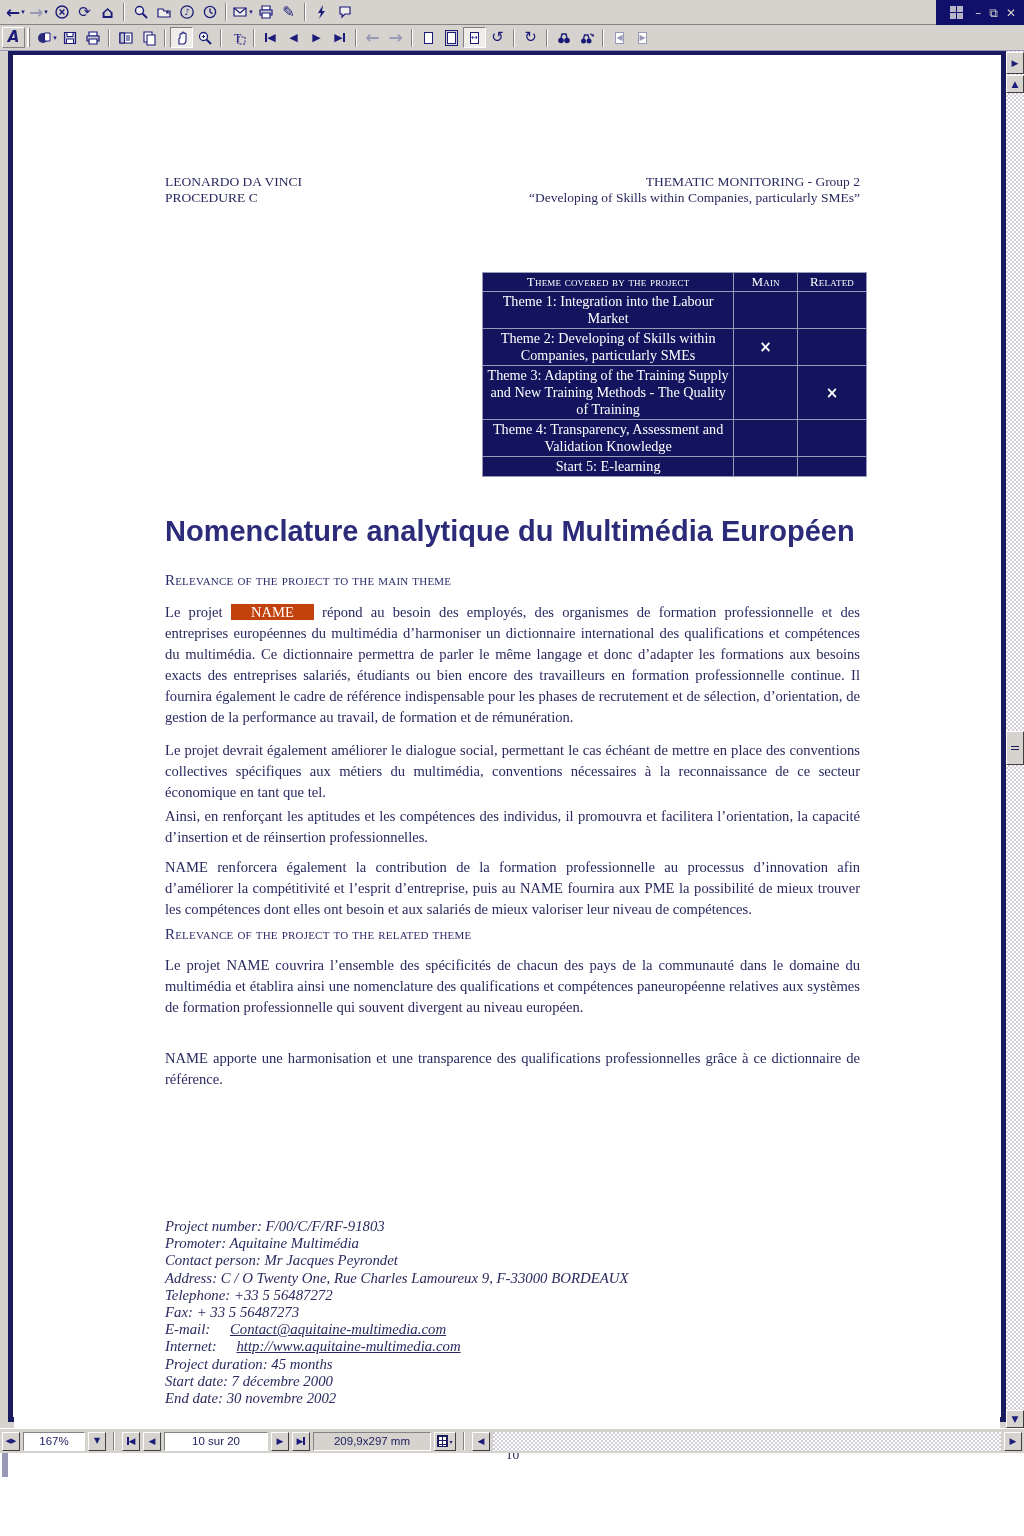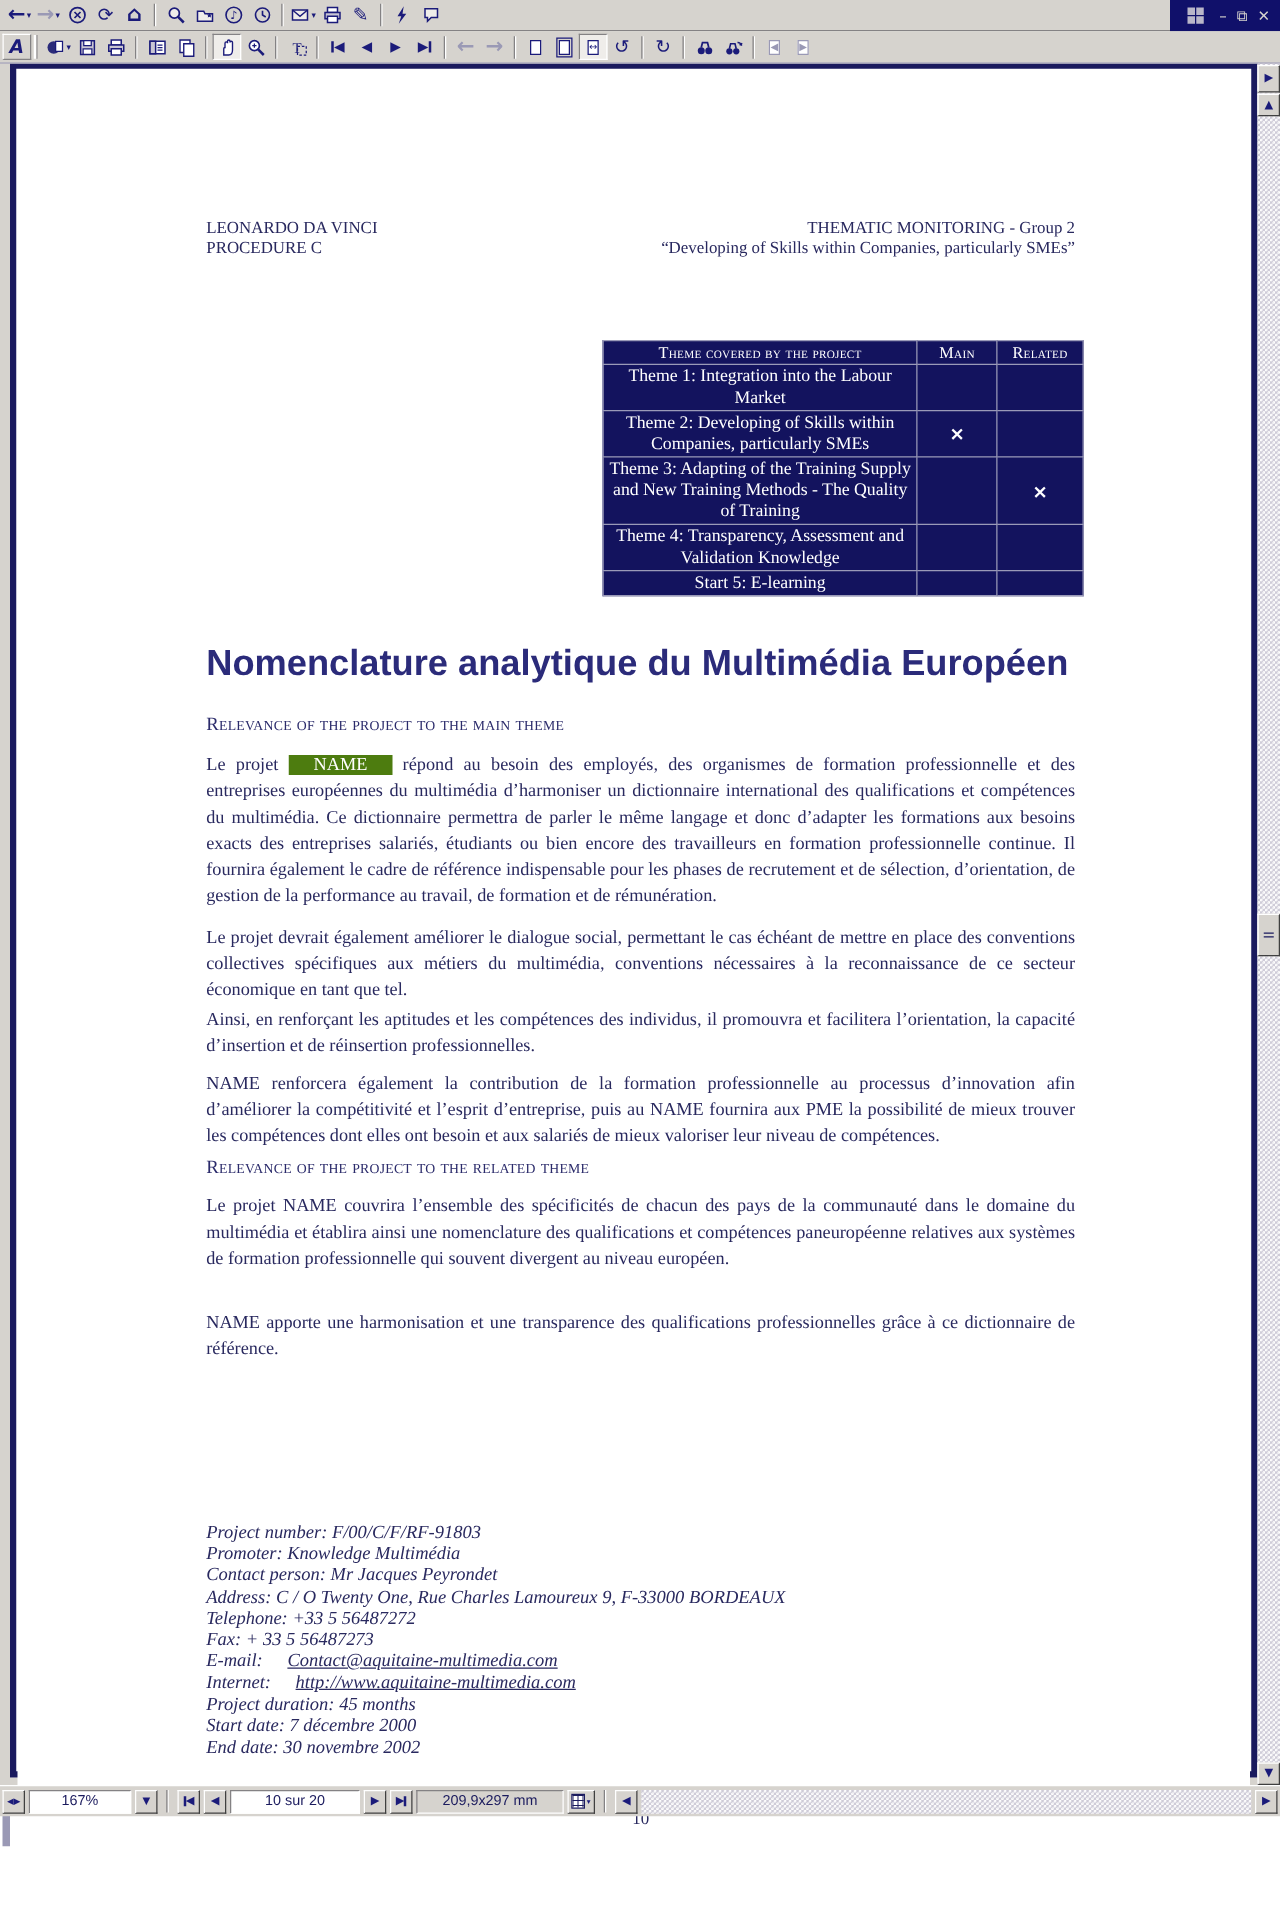--- a/index.html
+++ b/index.html
@@ -57,21 +57,21 @@
   table.themes td.theme { font-size:14.2px; line-height:17px; width:252px; }
   table.themes td.mark { width:64px; font-size:15px; font-weight:bold; font-family:"DejaVu Sans",sans-serif; }
   table.themes td.mark2 { width:69px; font-size:15px; font-weight:bold; font-family:"DejaVu Sans",sans-serif; }
 
   .doc-title { position:absolute; left:151px; top:398px; width:720px;
     font-family:"Liberation Sans",sans-serif; font-size:29px; line-height:34px; color:#2b2b7a; }
   .sheading { position:absolute; left:151px; width:695px; font-variant:small-caps;
     font-size:15px; letter-spacing:.2px; color:#2b2b6b; }
   .para { position:absolute; left:151px; width:695px; font-size:14.6px; line-height:21px;
     text-align:justify; color:#29295f; }
-  .hl { background:#4d7c0f; color:#ffffff; padding:0 20px; }
+  .hl { background:#c2410c; color:#ffffff; padding:0 20px; }
 
   .projinfo { position:absolute; left:151px; top:1102px; width:720px; font-style:italic;
     font-size:14.8px; line-height:17.2px; color:#29295f; }
   .projinfo .ln { white-space:nowrap; }
   .projinfo a { color:#29295f; text-decoration:underline;margin-left:16px; }
 
   .pageno { position:absolute; left:151px; top:1331px; width:695px; text-align:center;
     font-size:13.5px; color:#29295f; }
 
   
@@ -387,21 +387,21 @@
       <p class="para serif" style="top:690px">Ainsi, en renforçant les aptitudes et les compétences des individus, il promouvra et facilitera l’orientation, la capacité d’insertion et de réinsertion professionnelles.</p>
       <p class="para serif" style="top:741px">NAME renforcera également la contribution de la formation professionnelle au processus d’innovation afin d’améliorer la compétitivité et l’esprit d’entreprise, puis au NAME fournira aux PME la possibilité de mieux trouver les compétences dont elles ont besoin et aux salariés de mieux valoriser leur niveau de compétences.</p>
 
       <div class="sheading serif" style="top:810px">Relevance of the project to the related theme</div>
 
       <p class="para serif" style="top:839px">Le projet NAME couvrira l’ensemble des spécificités de chacun des pays de la communauté dans le domaine du multimédia et établira ainsi une nomenclature des qualifications et compétences paneuropéenne relatives aux systèmes de formation professionnelle qui souvent divergent au niveau européen.</p>
       <p class="para serif" style="top:932px">NAME apporte une harmonisation et une transparence des qualifications professionnelles grâce à ce dictionnaire de référence.</p>
 
       <div class="projinfo serif">
         <div class="ln">Project number: F/00/C/F/RF-91803</div>
-        <div class="ln">Promoter: Knowledge Multimédia</div>
+        <div class="ln">Promoter: Aquitaine Multimédia</div>
         <div class="ln">Contact person: Mr Jacques Peyrondet</div>
         <div class="ln">Address: C / O Twenty One, Rue Charles Lamoureux 9, F-33000 BORDEAUX</div>
         <div class="ln">Telephone: +33 5 56487272</div>
         <div class="ln">Fax: + 33 5 56487273</div>
         <div class="ln"><span>E-mail: </span><a href="#">Contact@aquitaine-multimedia.com</a></div>
         <div class="ln"><span>Internet: </span><a href="#">http://www.aquitaine-multimedia.com</a></div>
         <div class="ln">Project duration: 45 months</div>
         <div class="ln">Start date: 7 décembre 2000</div>
         <div class="ln">End date: 30 novembre 2002</div>
       </div>
@@ -424,21 +424,21 @@
       </div>
     <div class="sbtn" style="bottom:0;height:18px">
       <span class="navtri">▼</span>
     </div>
   </div>
 
   <div class="status-bar">
     <div class="sbtn2">
       <span class="navtri" style="font-size:7px">◀▶</span>
     </div>
-    <div class="sunken white" style="width:82px">
+    <div class="sunken white" style="width:62px">
       <span>167%</span>
     </div>
     <div class="sbtn2">
       <span class="navtri" style="font-size:8px">▼</span>
     </div>
     <div class="sep"></div>
     <div class="sbtn2">
       <span class="bar" style="height:8px"></span>
         <span class="navtri" style="font-size:9px">◀</span>
     </div>

